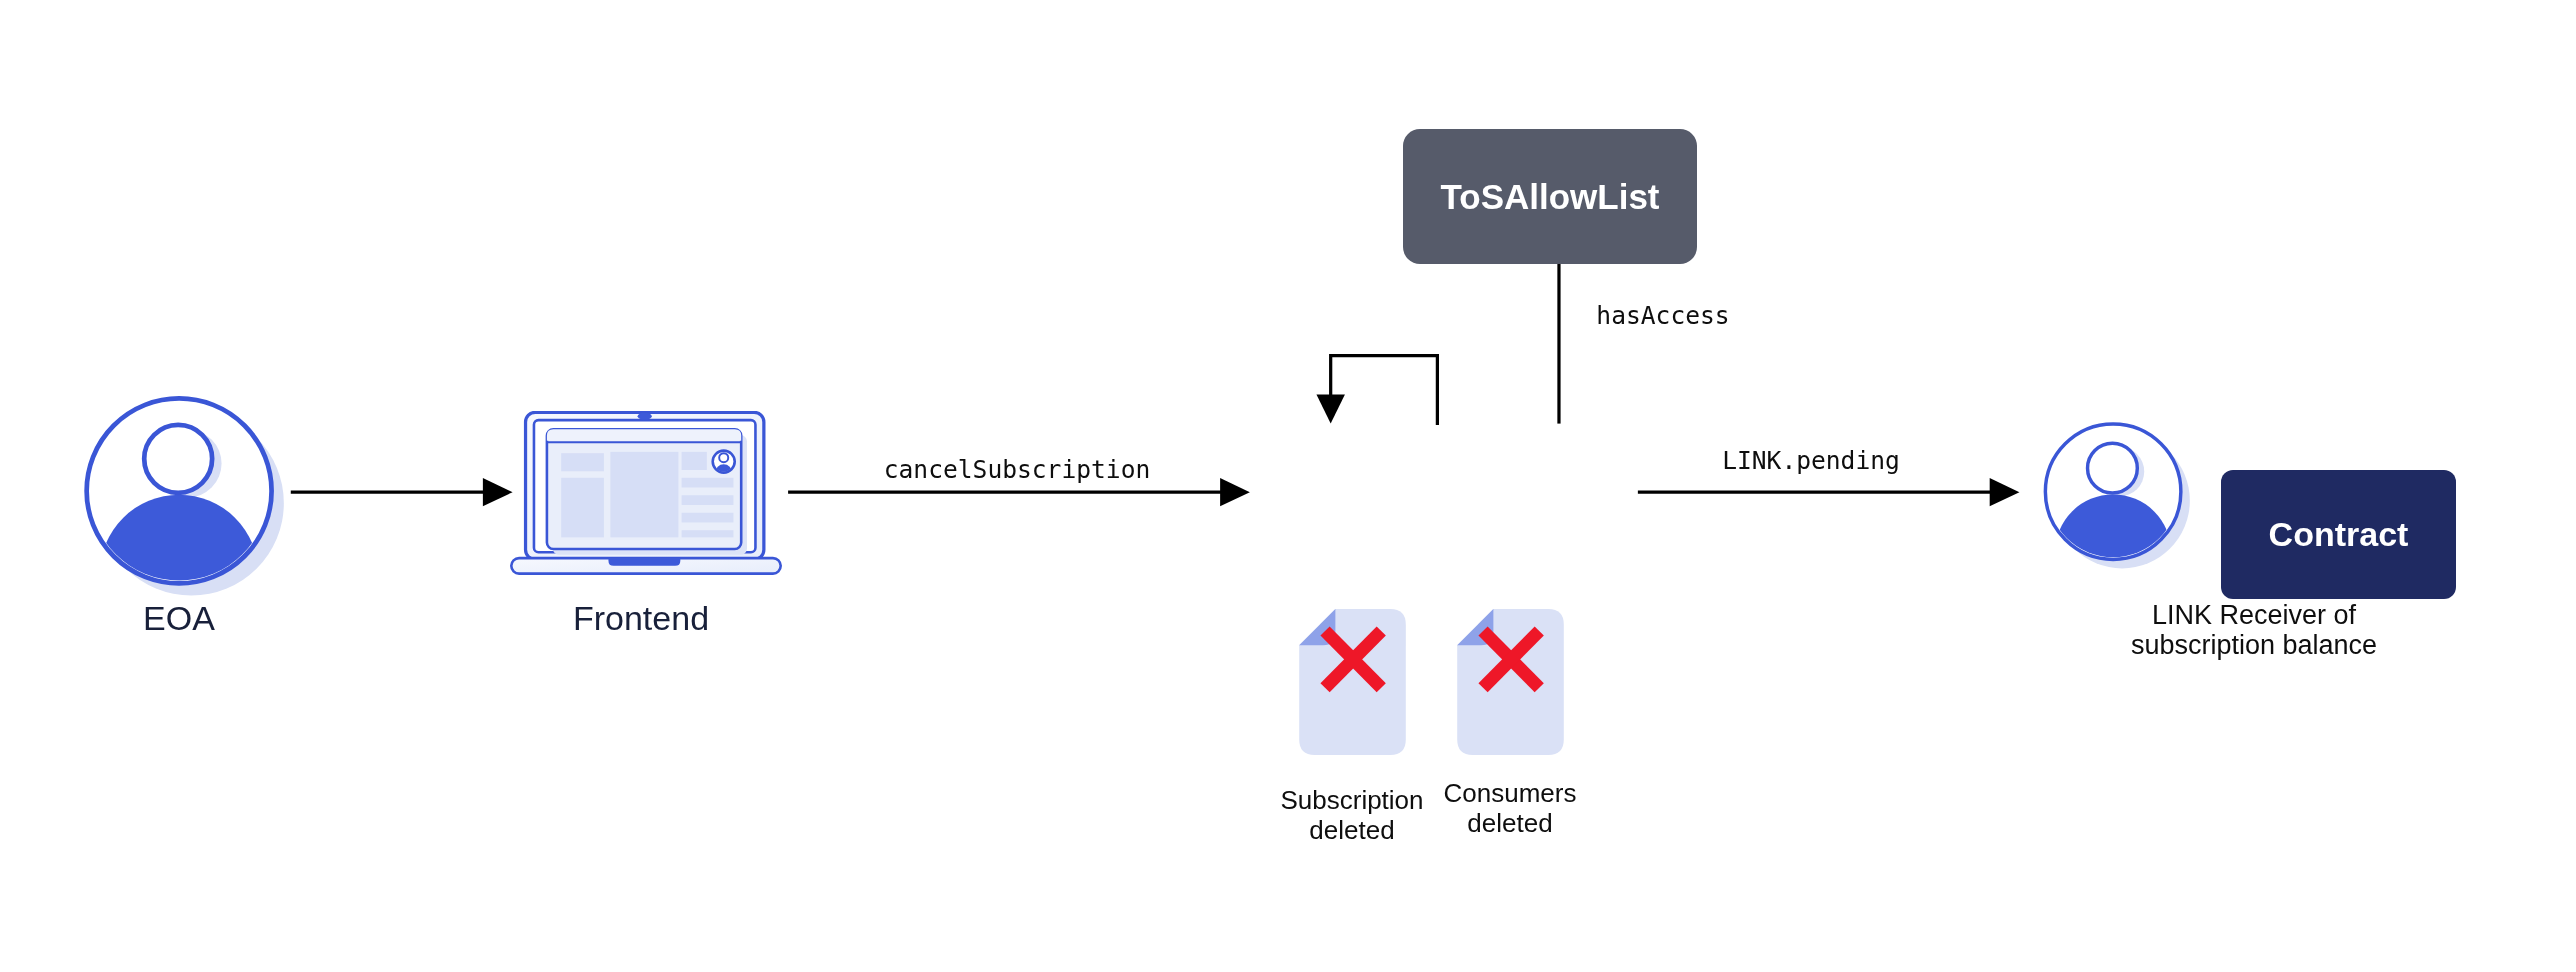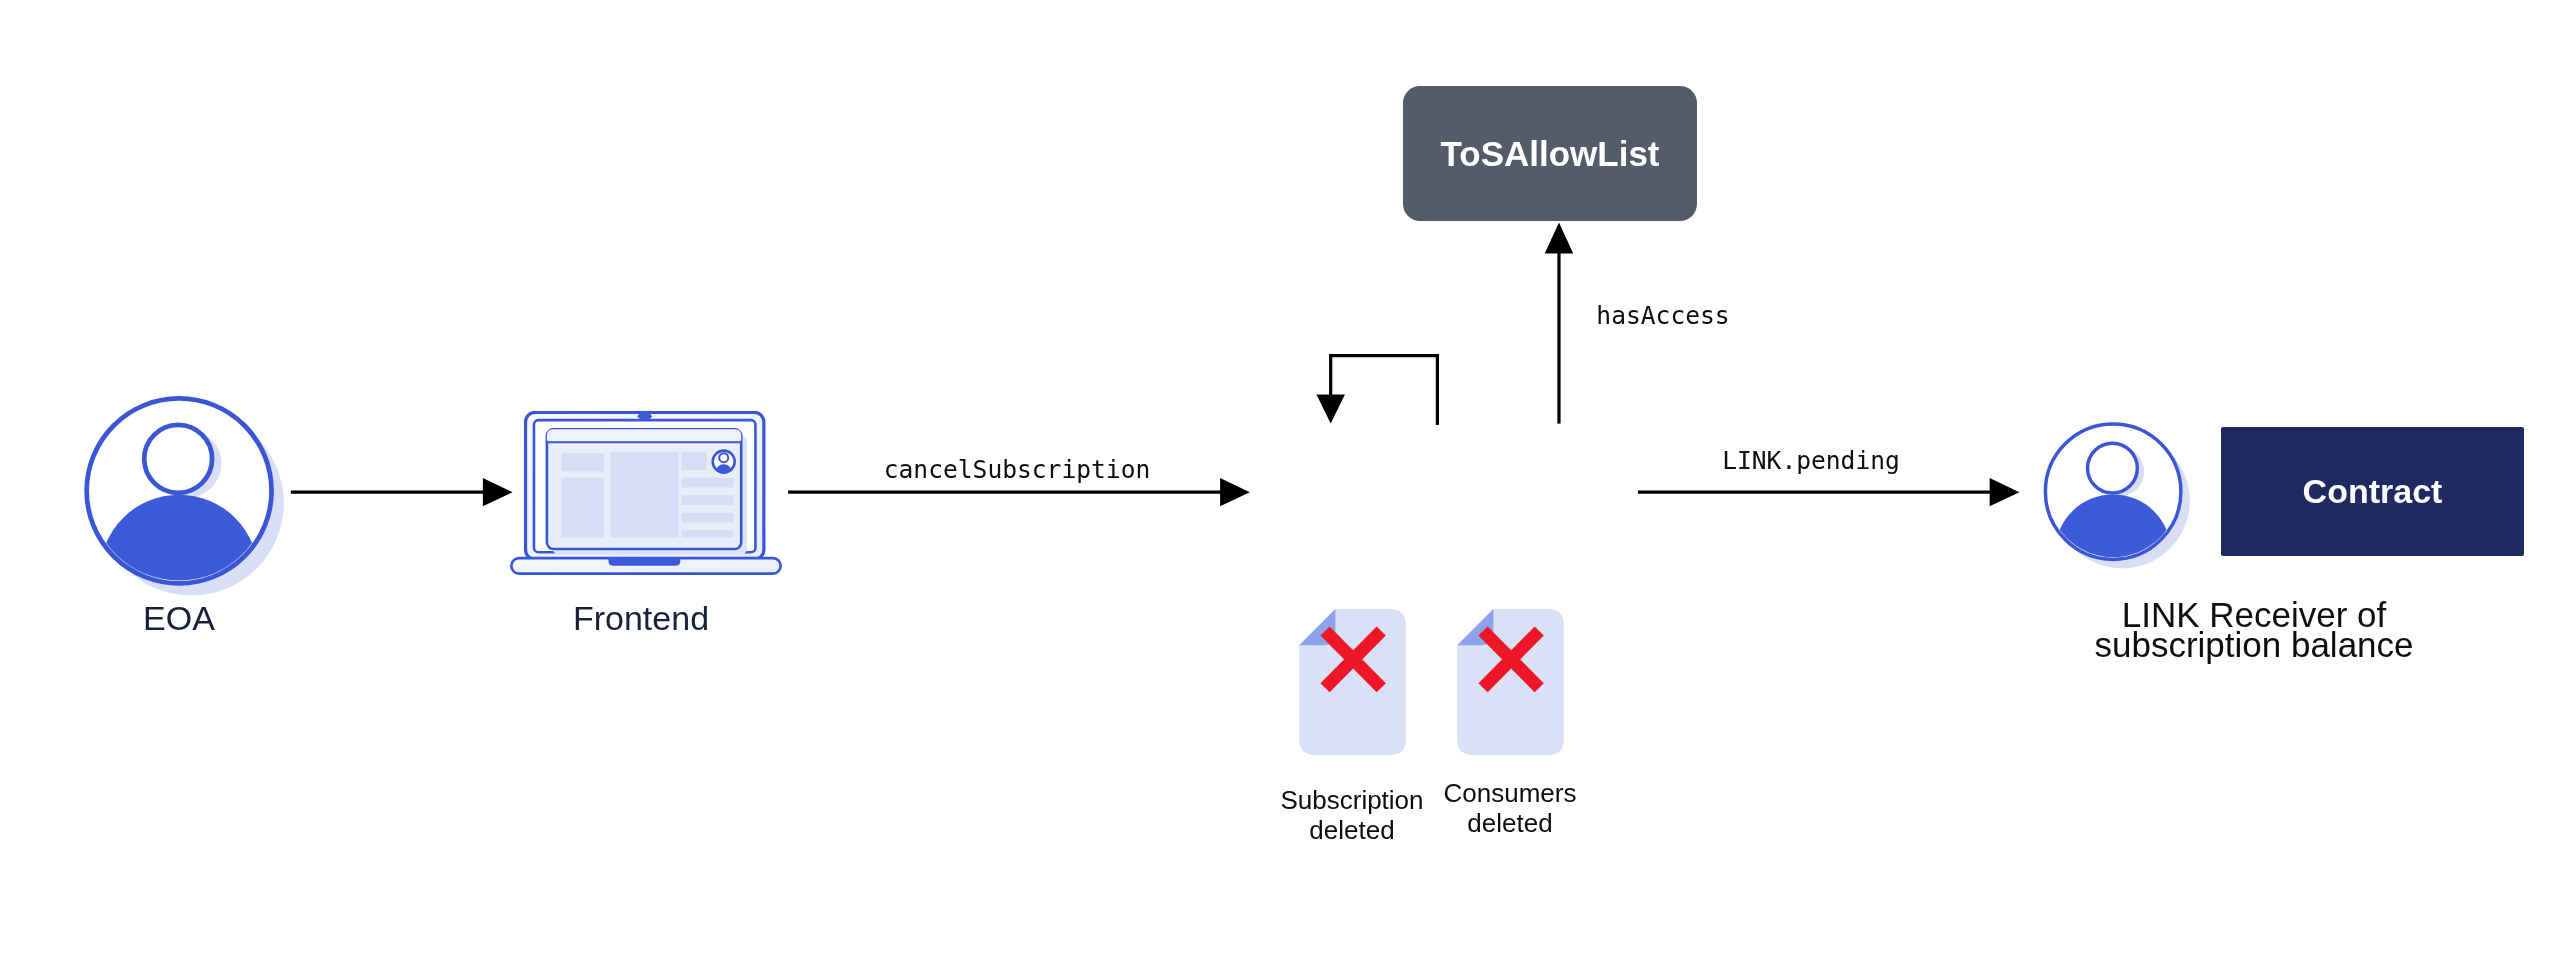--- a/index.html
+++ b/index.html
@@ -21,46 +21,46 @@
     font-family:"Liberation Sans",sans-serif;overflow:hidden;
   }
   svg{display:block;}
   .abs{position:absolute;}
   #connector-layer{position:absolute;left:0;top:0;}
   .edge-line{stroke:var(--arrow_black);stroke-width:5;fill:none;}
   .edge-head{fill:var(--arrow_black);}
 
   .box{
     position:absolute;display:flex;align-items:center;justify-content:center;
-    color:#ffffff;font-weight:bold;white-space:nowrap;
+    color:#ffffff;font-weight:bold;white-space:nowrap;margin-top:43px;
   }
   #box-functions-router{left:1252px;top:425px;width:386px;height:133px;background:var(--slate_box);border-radius:17px;font-size:35px;}
   #box-tos-allow-list{left:1403px;top:86px;width:294px;height:135px;background:var(--slate_box);border-radius:17px;font-size:35px;}
-  #box-contract{left:2221px;top:427px;width:303px;height:129px;background:var(--navy_box);border-radius:2px;font-size:34px;}
+  #box-contract{left:2221px;top:427px;width:235px;height:129px;background:var(--navy_box);border-radius:12px;font-size:34px;}
 
   .mono-label{
     position:absolute;transform:translateX(-50%);
     font-family:"DejaVu Sans Mono",monospace;font-size:24.6px;color:var(--text_black);
     white-space:nowrap;text-align:center;line-height:31px;
   }
   #label-cancel-subscription{left:1017px;top:454px;}
   #label-link-transfer{left:1811px;top:445px;}
   #label-has-access{left:1663px;top:300px;}
   #label-check-pending{left:1377px;top:278px;}
 
   .node-label{
     position:absolute;transform:translateX(-50%);
     font-weight:normal;font-size:34px;color:var(--label_dark);white-space:nowrap;
   }
   #label-eoa{left:179px;top:599px;}
   #label-frontend{left:641px;top:599px;}
 
   .caption{
     position:absolute;transform:translateX(-50%);
-    font-size:35px;color:var(--text_black);text-align:center;line-height:30px;white-space:nowrap;
+    font-size:27px;color:var(--text_black);text-align:center;line-height:30px;white-space:nowrap;
   }
   #caption-link-receiver{left:2254px;top:600px;}
   #caption-doc-subscription{left:1352px;top:778px;font-size:26px;line-height:30px;margin-top:7px;}
   #caption-doc-consumers{left:1510px;top:778px;font-size:26px;line-height:30px;}
 
   #person-eoa{left:77px;top:389px;}
   #person-receiver{left:2038px;top:417px;}
   #laptop-frontend{left:510px;top:411px;}
   #doc-subscription{left:1299px;top:609px;}
   #doc-consumers{left:1457px;top:609px;}

